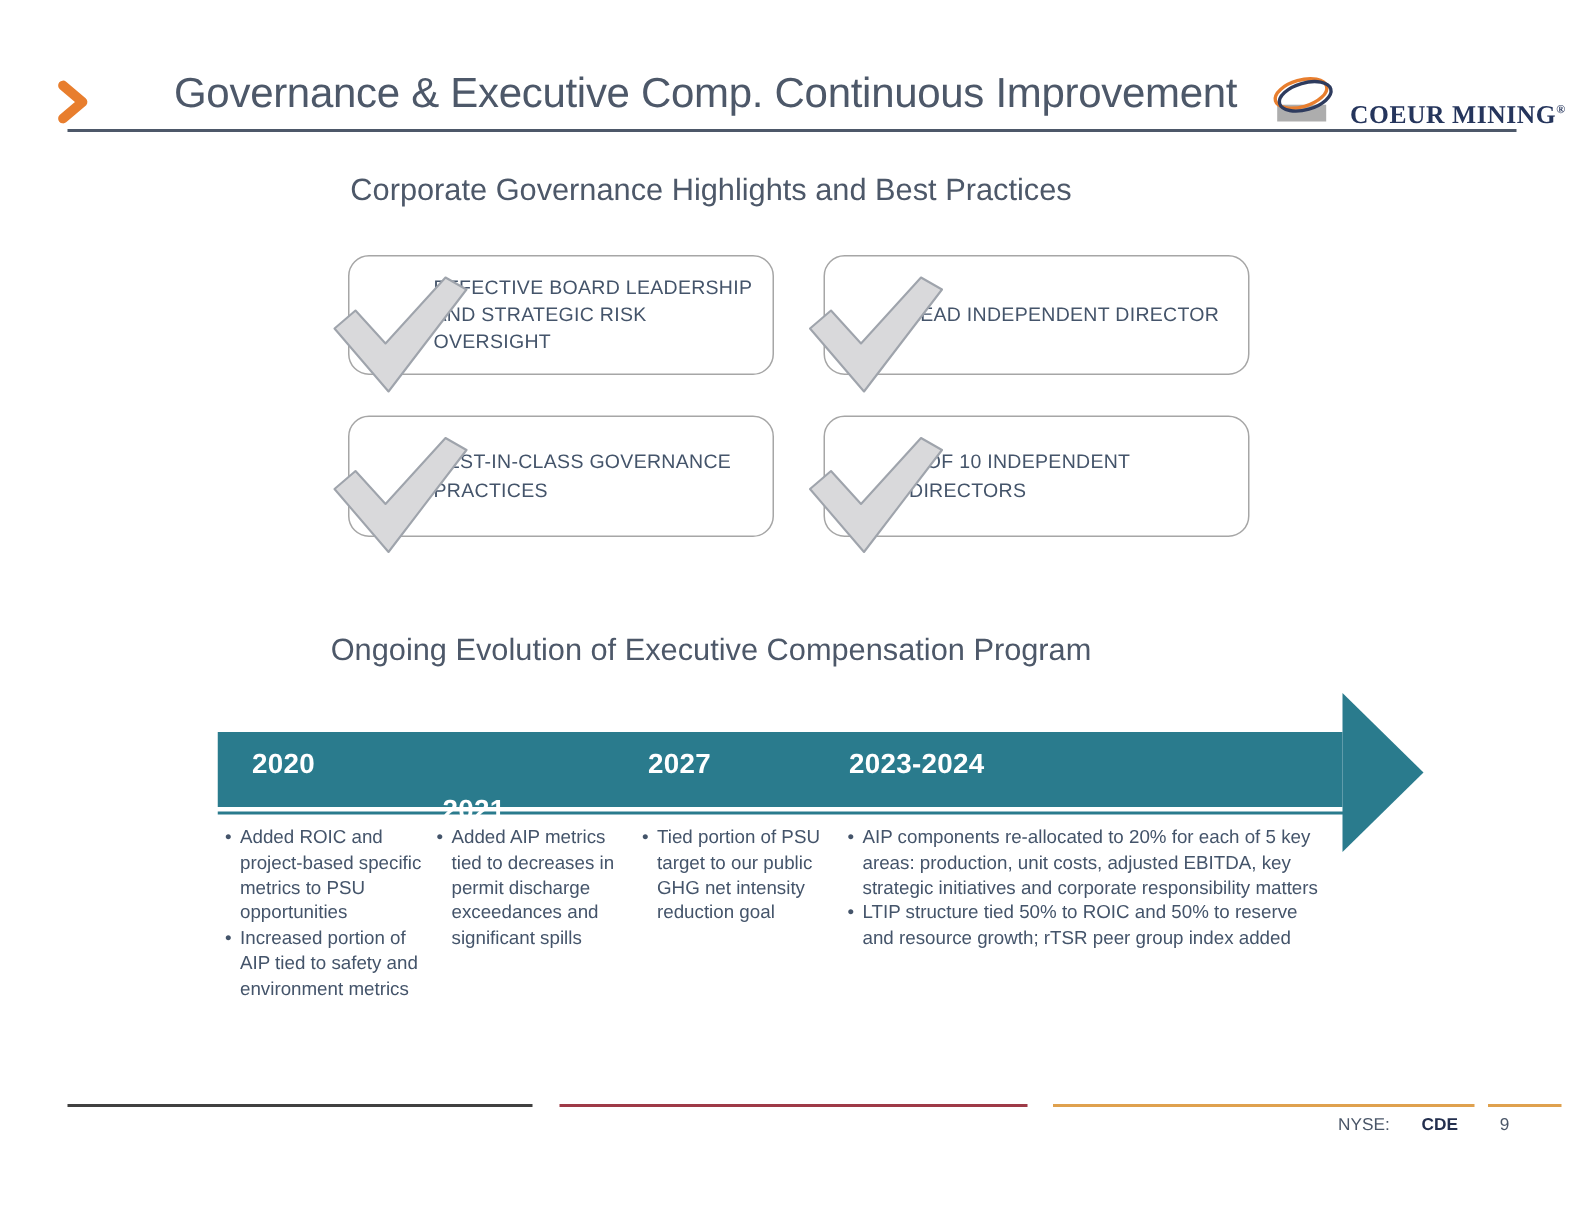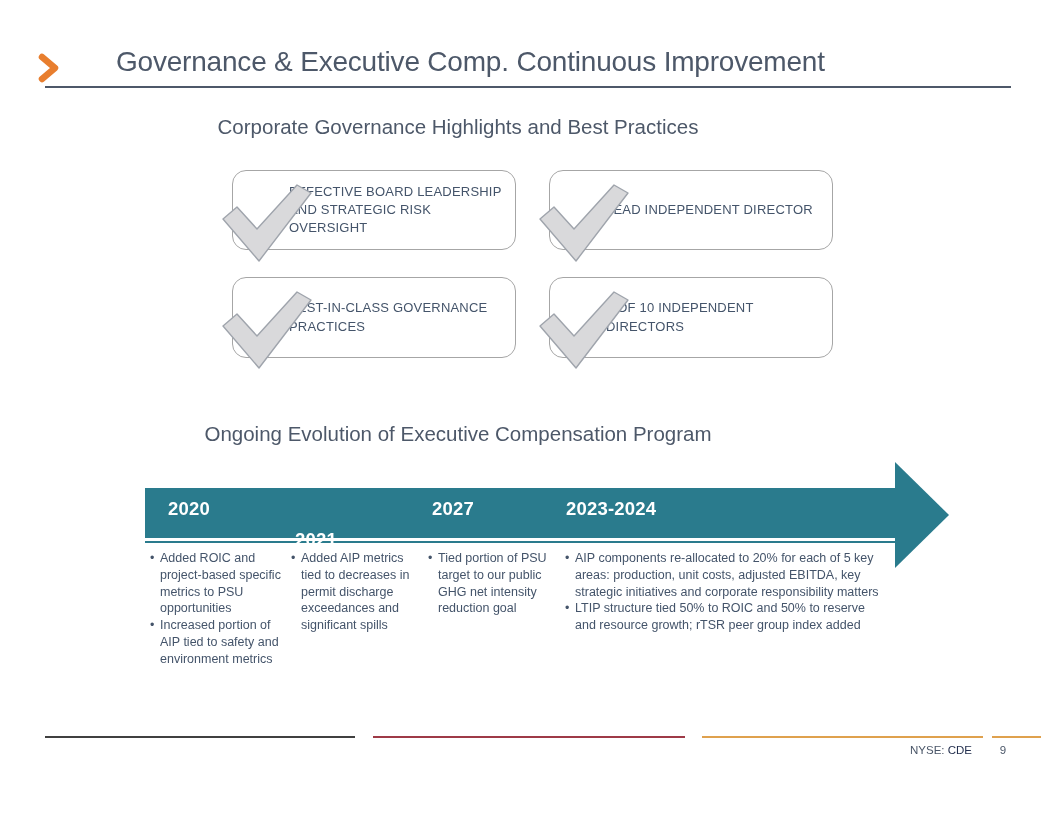--- a/index.html
+++ b/index.html
@@ -15,21 +15,21 @@
   }
   .logo{position:absolute;left:844px;top:48px;display:flex;align-items:flex-end;}
   .logo-text{
     font-family:"Liberation Serif",serif;font-weight:700;font-size:17px;color:#25355C;
     letter-spacing:0.4px;line-height:1;padding-bottom:6px;white-space:nowrap;
   }
   .logo-reg{font-size:8px;vertical-align:super;}
   .title-rule{position:absolute;left:45px;top:86px;width:966px;height:2px;background:#4D5869;}
   
   .sec-heading{
-    position:absolute;left:0;width:916px;text-align:center;
+    position:absolute;left:16px;width:916px;text-align:center;
     font-size:20.5px;color:#4D5869;font-weight:400;
   }
   #gov-heading{top:115px;}
   #comp-heading{top:422px;}
   
   .gov-box{
     position:absolute;width:282px;height:78px;border:1.4px solid #A6A6A6;border-radius:14px;
     background:#ffffff;display:flex;align-items:center;
   }
   .gov-box .check{position:absolute;left:-12px;top:12px;}
@@ -59,35 +59,45 @@
   .bullet{display:flex;font-size:12.5px;line-height:1.34;color:#44546A;}
   .bullet .dot{width:10px;flex:0 0 10px;}
   
   .f-line{position:absolute;top:736px;height:2px;}
   #f-line-dark{left:45px;width:310px;background:#404040;}
   #f-line-maroon{left:373px;width:312px;background:#9E3A47;}
   #f-line-orange{left:702px;width:281px;background:#DFA14E;}
   #f-line-orange-short{left:992px;width:49px;background:#DFA14E;}
   .f-text{position:absolute;top:744px;font-size:11.5px;color:#4A5668;}
   #exchange{left:870px;width:102px;text-align:right;}
-  #exchange b{color:#232F4E;font-weight:400;}
+  #exchange b{color:#232F4E;font-weight:700;margin-left:18px;}
   #page-num{left:992px;width:22px;text-align:center;}
 </style>
 </head>
 <body>
 
 <div id="slide">
 
   <span class="chevron">
     <svg width="24" height="32" viewBox="0 0 24 32">
       <polyline points="5,5 18,16 5,27" fill="none" stroke="#E87E2E" stroke-width="6.5" stroke-linecap="round" stroke-linejoin="round"></polyline>
     </svg>
   </span>
   <div class="slide-title">Governance &amp; Executive Comp. Continuous Improvement</div>
 
+  <div class="logo">
+    <span>
+      <svg width="56" height="38" viewBox="0 0 60 40">
+        <rect x="8" y="23" width="35" height="12" fill="#ADADAD"></rect>
+        <ellipse cx="25" cy="15" rx="19" ry="9.5" fill="none" stroke="#E87E2E" stroke-width="2.4" transform="rotate(-16 25 15)"></ellipse>
+        <ellipse cx="28" cy="17" rx="19" ry="9.5" fill="none" stroke="#2E3B5E" stroke-width="2.4" transform="rotate(-16 28 17)"></ellipse>
+      </svg>
+    </span>
+    <span class="logo-text"><span>COEUR MINING</span><span class="logo-reg">®</span></span>
+  </div>
   <div class="title-rule"></div>
 
   <div class="sec-heading" id="gov-heading">Corporate Governance Highlights and Best Practices</div>
 
   <div class="gov-box" id="box-0">
     <span class="check">
       <svg width="92" height="80" viewBox="0 0 92 80">
         <polygon points="2,36 16,24 36,46 76,2 90,10 38,78" fill="#D9D9DB" stroke="#9FA4AC" stroke-width="1.4" stroke-linejoin="round"></polygon>
       </svg>
     </span>

